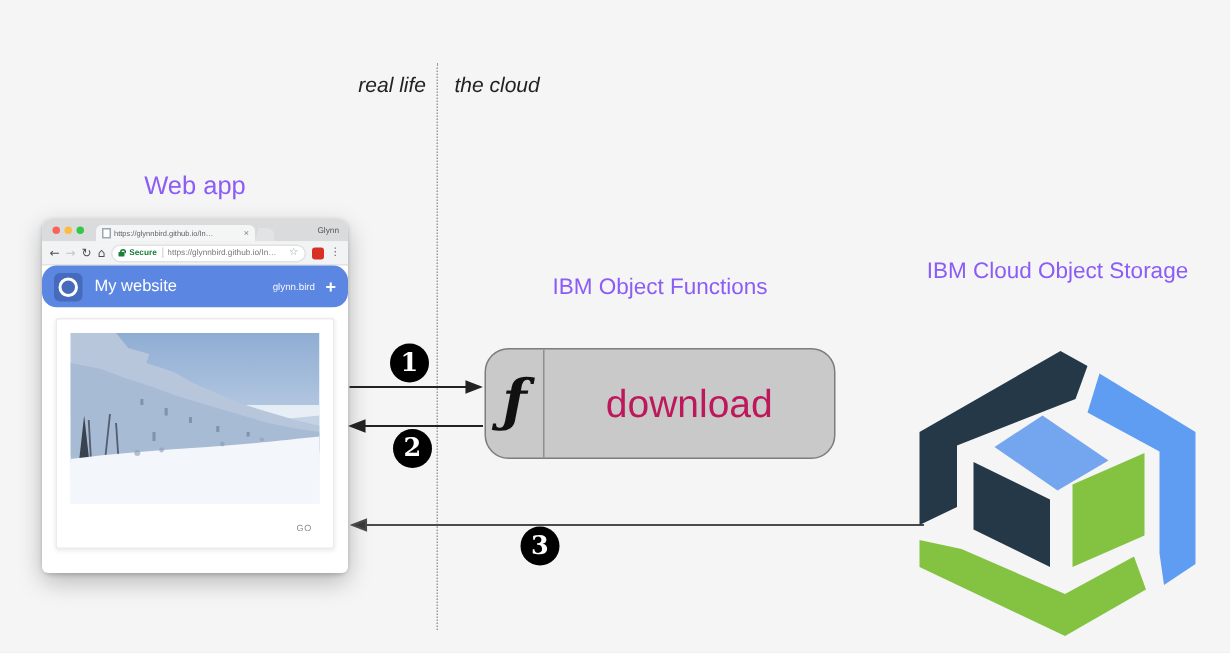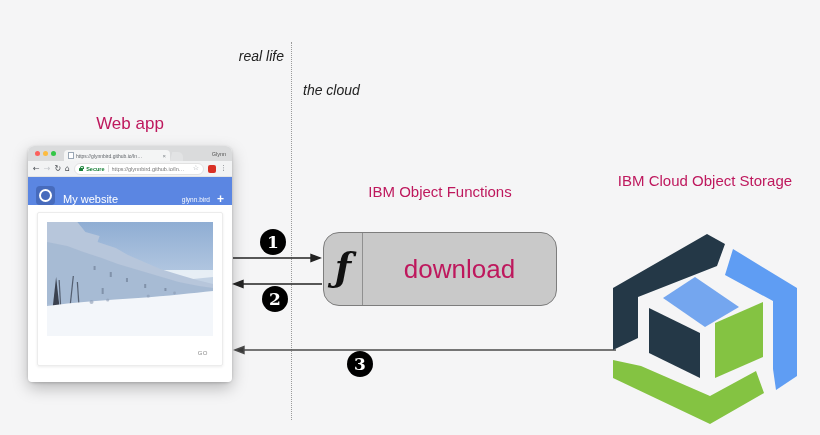--- a/index.html
+++ b/index.html
@@ -4,24 +4,24 @@
 <style>
   html,body{margin:0;padding:0;}
   body{font-family:"Liberation Sans",sans-serif;background:#e9e9ea;}
   .stage{position:relative;width:820px;height:435px;background:#f5f5f6;overflow:hidden;margin:0 auto;}
   .abs{position:absolute;}
 
   
   .divider{left:291px;top:42px;height:378px;width:0;border-left:1.5px dotted #9a9a9a;}
   .zone-label{top:48px;font-style:italic;font-size:14px;color:#222;white-space:nowrap;}
   .zone-real{right:536px;}
-  .zone-cloud{left:303px;margin-top:34px;}
-
-  
-  .diagram-label{color:#be185d;white-space:nowrap;text-align:center;}
+  .zone-cloud{left:303px;}
+
+  
+  .diagram-label{color:#8b5cf6;white-space:nowrap;text-align:center;}
   .webapp-label{left:28px;top:114px;width:204px;font-size:17px;}
   .functions-label{left:323px;top:183px;width:234px;font-size:15px;}
   .cos-label{left:592px;top:172px;width:226px;font-size:15px;}
 
   
   .browser{left:28px;top:146px;width:204px;background:#fff;border-radius:6px;
            box-shadow:0 6px 16px rgba(0,0,0,.25),0 1px 3px rgba(0,0,0,.18);}
   .chrome-strip{height:15px;background:#dadbdc;border-radius:6px 6px 0 0;display:flex;align-items:center;padding:0 0 0 7px;}
   .traffic{width:5px;height:5px;border-radius:50%;margin-right:3px;flex:0 0 auto;}
   .t-red{background:var(--traffic-red,#fc605c);}
@@ -43,21 +43,21 @@
   .url-pill{flex:1;height:10px;background:#fff;border:1px solid #e2e2e2;border-radius:6px;display:flex;align-items:center;padding:0 4px;gap:3px;min-width:0;}
   .lock{position:relative;width:4px;height:3px;background:var(--secure-green,#188038);border-radius:0.5px;flex:0 0 auto;margin-top:2px;}
   .lock::before{content:"";position:absolute;left:0.5px;top:-2.5px;width:2px;height:2px;border:0.8px solid var(--secure-green,#188038);border-bottom:none;border-radius:2px 2px 0 0;}
   .secure-label{font-size:5.5px;color:var(--secure-green,#188038);font-weight:bold;}
   .pill-sep{width:1px;height:7px;background:#ddd;flex:0 0 auto;}
   .url-text{font-size:5.5px;color:#777;white-space:nowrap;overflow:hidden;flex:1;}
   .star{font-size:7px;color:#9aa0a6;}
   .ext-icon{width:8px;height:8px;border-radius:2px;background:var(--extension-red,#d93025);flex:0 0 auto;}
   .kebab{font-size:7px;color:#5f6368;}
 
-  .app-toolbar{height:28px;background:var(--toolbar-blue,#5b86e2);display:flex;align-items:flex-end;padding:0 8px;gap:8px;}
+  .app-toolbar{height:28px;background:var(--toolbar-blue,#5b86e2);display:flex;align-items:center;padding:0 8px;gap:8px;border-radius:10px;}
   .camera-btn{width:19px;height:19px;border-radius:4px;background:rgba(20,40,90,.28);display:flex;align-items:center;justify-content:center;flex:0 0 auto;}
   .camera-lens{width:9px;height:9px;border:2.4px solid #fff;border-radius:50%;}
   .site-title{color:#fff;font-size:11px;}
   .toolbar-right{margin-left:auto;display:flex;align-items:center;gap:7px;}
   .user-label{color:#fff;font-size:6.5px;opacity:.95;}
   .add-btn{color:#fff;font-size:12px;font-weight:bold;line-height:1;}
 
   .content{background:#fff;padding:7px 9px 16px;border-radius:0 0 4px 4px;}
   .card{border:1px solid #ececec;border-radius:2px;box-shadow:0 1px 3px rgba(0,0,0,.08);padding:9px 9px 4px;}
   .photo{display:block;width:100%;height:114px;}

